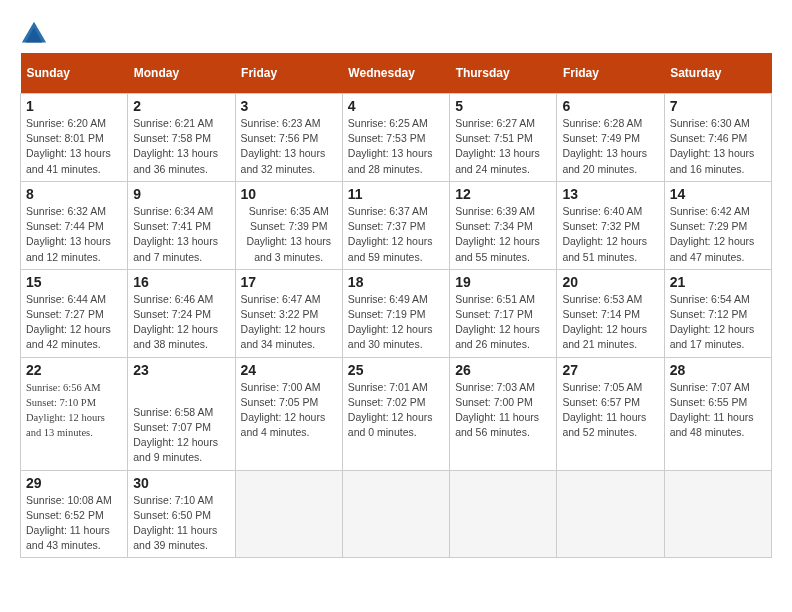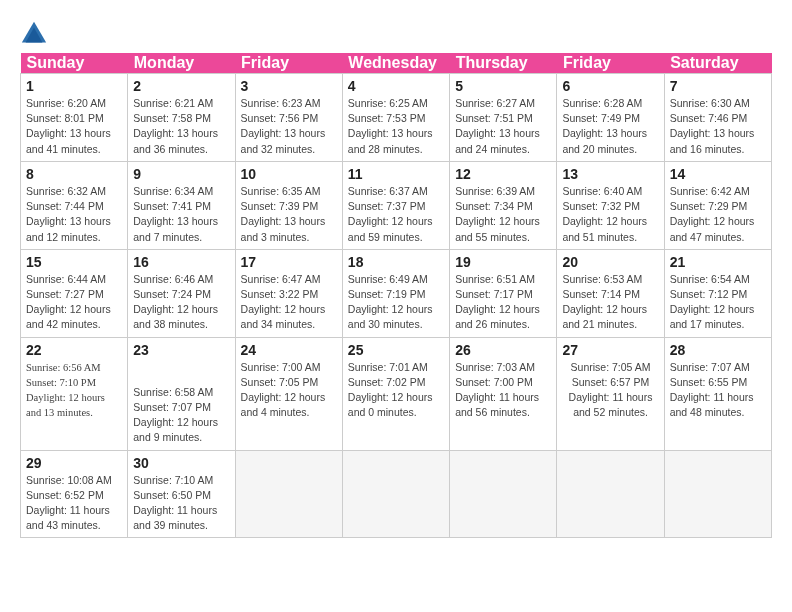--- a/index.html
+++ b/index.html
@@ -57,25 +57,25 @@
     .location {
       font-size: 15px;
       color: #333;
     }
     .calendar-table {
       width: 100%;
       border-collapse: collapse;
       table-layout: fixed;
     }
     .calendar-table th {
-      background-color: #ec4899;
+      background-color: #c2410c;
       color: white;
       text-align: left;
-      padding: 1px 6px;
-      font-size: 16px;
+      padding: 13px 6px;
+      font-size: 12px;
       font-weight: bold;
     }
     .calendar-table td {
       border: 1px solid #ccc;
       vertical-align: top;
       padding: 4px 5px;
       font-size: 10.5px;
       color: #333;
       height: 78px;
       background: #fff;
@@ -190,21 +190,21 @@
           </td>
           <td>
             <span class="day-number">9</span>
             <div class="day-info" style="white-space: pre-line;">Sunrise: 6:34 AM
 Sunset: 7:41 PM
 Daylight: 13 hours
 and 7 minutes.</div>
           </td>
           <td>
             <span class="day-number">10</span>
-            <div class="day-info" style="white-space: pre-line;">Sunrise: 6:35 AM
+            <div class="day-info" style="white-space: pre-line; text-align: center;">Sunrise: 6:35 AM
 Sunset: 7:39 PM
 Daylight: 13 hours
 and 3 minutes.</div>
           </td>
           <td>
             <span class="day-number">11</span>
             <div class="day-info" style="white-space: pre-line;">Sunrise: 6:37 AM
 Sunset: 7:37 PM
 Daylight: 12 hours
 and 59 minutes.</div>
@@ -313,21 +313,21 @@
           </td>
           <td>
             <span class="day-number">26</span>
             <div class="day-info" style="white-space: pre-line;">Sunrise: 7:03 AM
 Sunset: 7:00 PM
 Daylight: 11 hours
 and 56 minutes.</div>
           </td>
           <td>
             <span class="day-number">27</span>
-            <div class="day-info" style="white-space: pre-line; text-align: center;">Sunrise: 7:05 AM
+            <div class="day-info" style="white-space: pre-line;">Sunrise: 7:05 AM
 Sunset: 6:57 PM
 Daylight: 11 hours
 and 52 minutes.</div>
           </td>
           <td>
             <span class="day-number">28</span>
             <div class="day-info" style="white-space: pre-line;">Sunrise: 7:07 AM
 Sunset: 6:55 PM
 Daylight: 11 hours
 and 48 minutes.</div>

